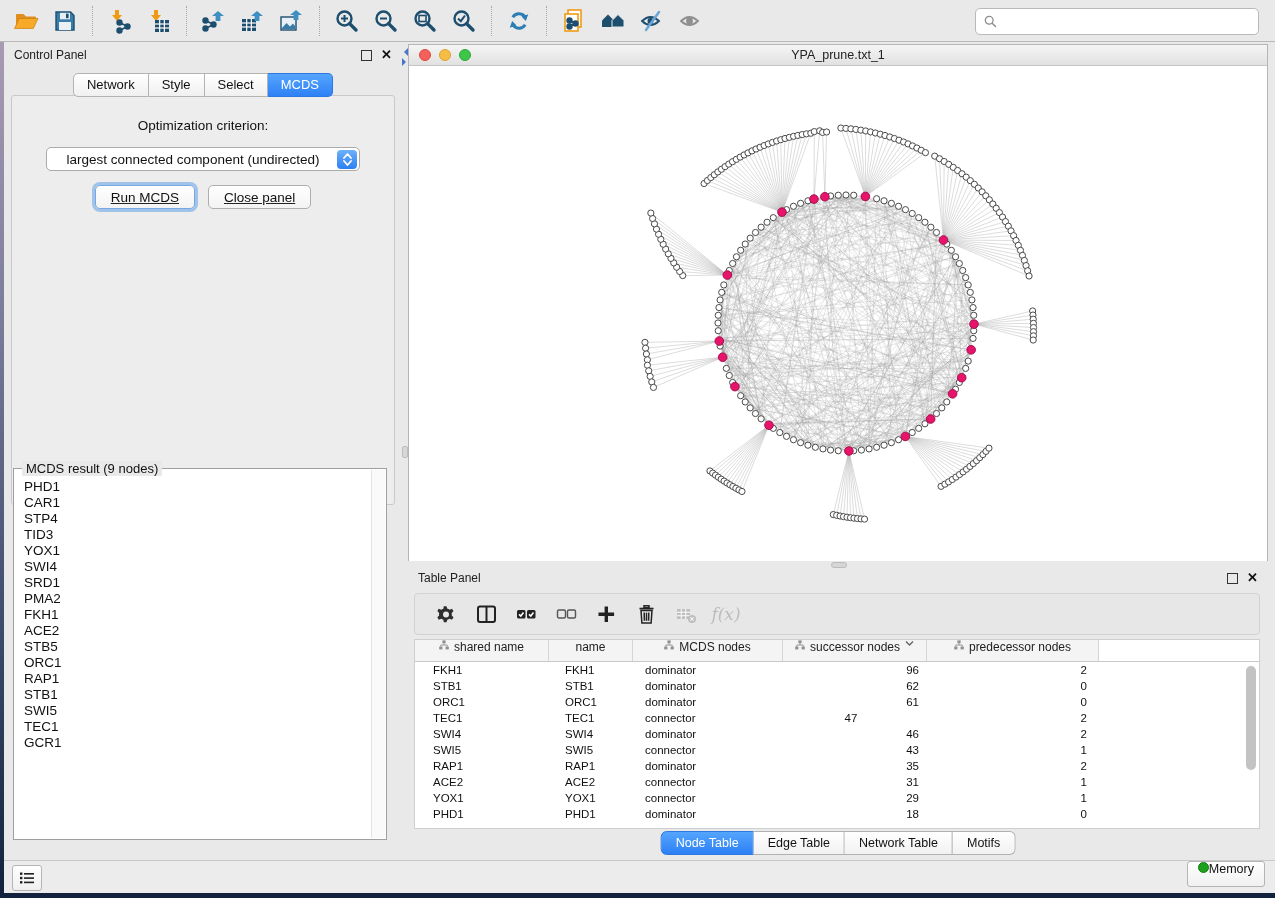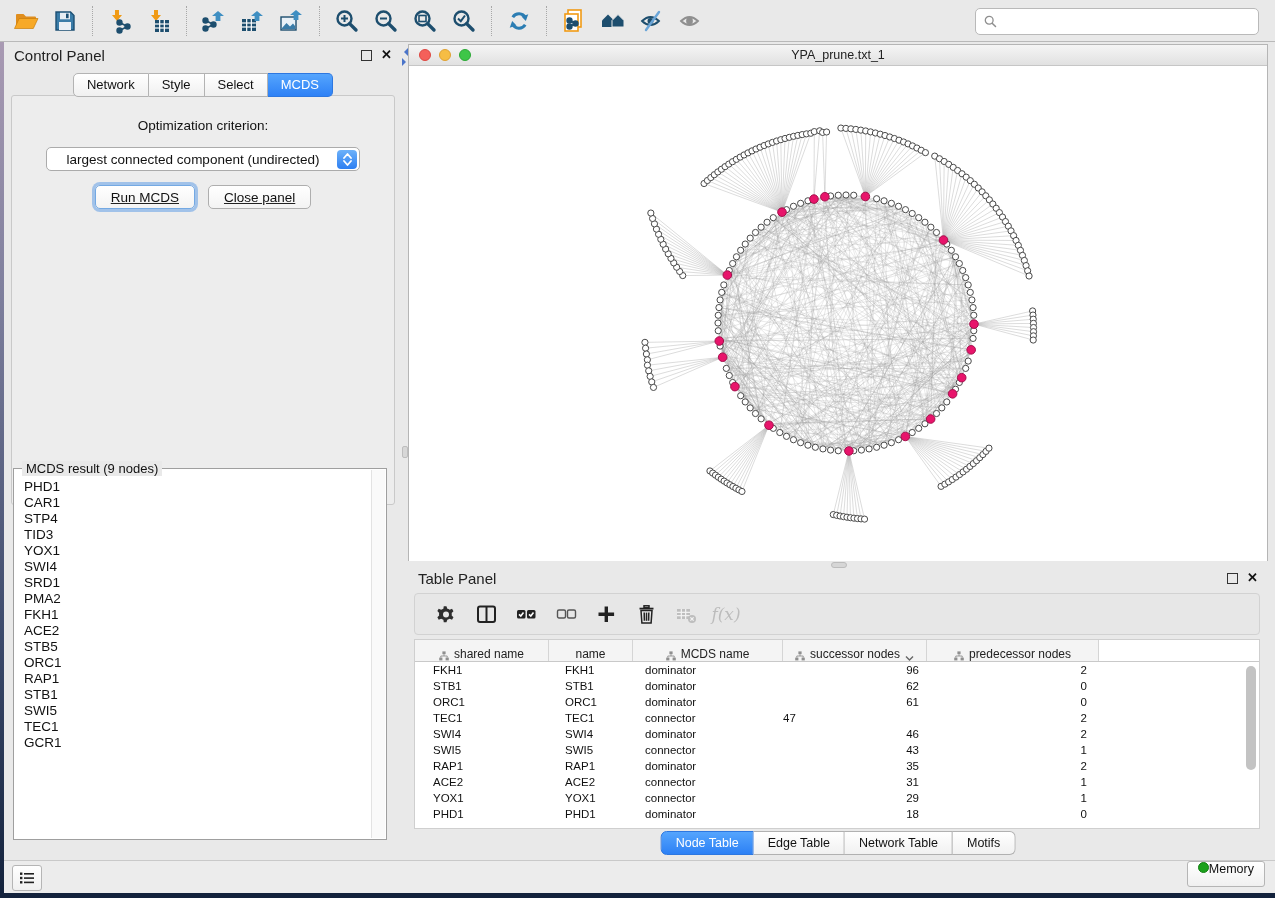--- a/index.html
+++ b/index.html
@@ -17,21 +17,21 @@
   .tbtn svg{width:26px;height:26px;}
   .tb-divider{width:1px;height:30px;margin:0 10px 0 4px;border-left:1px dotted #a8a8a8;flex:0 0 auto;}
   #toolbar-search{position:absolute;right:16px;top:8px;width:282px;height:25px;background:#fff;
     border:1px solid #b9b9b9;border-radius:5px;display:flex;align-items:center;}
   #toolbar-search svg{width:13px;height:13px;margin:0 5px 0 8px;flex:0 0 auto;}
   #toolbar-search input{border:none;outline:none;flex:1;height:20px;font:13px "Liberation Sans",sans-serif;background:transparent;}
 
   
   #control-panel{position:absolute;left:4px;top:42px;width:398px;height:818px;background:#e9e9e9;box-sizing:border-box;}
   .panel-title-row{height:26px;display:flex;align-items:center;padding:0 10px;}
-  .panel-title{font-size:15px;color:#222;}
+  .panel-title{font-size:12px;color:#222;}
   .panel-title-icons{margin-left:auto;display:flex;align-items:center;gap:9px;}
   .float-icon{width:9px;height:9px;border:1.5px solid #333;display:inline-block;}
   .close-icon{font-size:13px;font-weight:bold;color:#111;line-height:10px;}
   #cp-tabs{position:absolute;left:0;top:31px;width:100%;display:flex;justify-content:center;z-index:2;}
   .seg-tab{height:22px;line-height:22px;padding:0 13px;font-size:13px;background:linear-gradient(#ffffff,#f0f0f0);
     border:1px solid #b3b3b3;border-left:none;color:#111;cursor:default;}
   .seg-tab:first-child{border-left:1px solid #b3b3b3;border-radius:5px 0 0 5px;}
   .seg-tab:last-child{border-radius:0 5px 5px 0;}
   .seg-tab.selected{background:linear-gradient(#55a5fd,#2e81f6);color:#fff;border-color:#2d77e0;}
   #cp-inner{position:absolute;left:7px;top:53px;width:382px;height:408px;background:#ededed;
@@ -77,21 +77,21 @@
   #tp-grip{position:absolute;left:423px;top:-3px;width:16px;height:6px;background:#d6d6d6;border:1px solid #bcbcbc;border-radius:3px;box-sizing:border-box;}
   #tp-toolbar{position:absolute;left:6px;top:28px;width:846px;height:42px;background:#e7e7e7;
     border:1px solid #d2d2d2;border-radius:4px;box-sizing:border-box;display:flex;align-items:center;padding-left:14px;}
   .tp-btn{width:34px;height:30px;display:flex;align-items:center;justify-content:center;margin-right:6px;}
   .tp-btn svg{width:21px;height:21px;}
   .tp-btn.disabled{opacity:.55;}
   .fx-label{font-family:"DejaVu Serif",serif;font-style:italic;font-size:17px;color:#9a9a9a;}
   #tp-table{position:absolute;left:6px;top:74px;width:846px;height:190px;background:#fff;
     border:1px solid #cfcfcf;box-sizing:border-box;overflow:hidden;}
   #tp-header{display:flex;height:21px;border-bottom:1px solid #c9c9c9;background:#fff;}
-  .th{background:#f4f4f4;border-right:1px solid #d5d5d5;display:flex;align-items:flex-end;justify-content:center;
+  .th{background:#f4f4f4;border-right:1px solid #d5d5d5;display:flex;align-items:flex-start;justify-content:center;
     gap:5px;font-size:12px;color:#222;box-sizing:border-box;height:21px;}
   .th svg{flex:0 0 auto;}
   .tr{display:flex;height:16px;align-items:center;}
   .td{font-size:11.5px;color:#111;box-sizing:border-box;white-space:nowrap;overflow:hidden;}
   #tp-scroll-thumb{position:absolute;right:3px;top:26px;width:10px;height:104px;background:#c3c3c3;border-radius:5px;}
   #tp-tabs{position:absolute;left:50%;transform:translateX(-50%);top:266px;display:flex;}
   .bottom-tab{height:22px;line-height:22px;padding:0 14px;font-size:12.5px;background:linear-gradient(#ffffff,#f1f1f1);
     border:1px solid #b1b1b1;border-left:none;color:#111;}
   .bottom-tab:first-child{border-left:1px solid #b1b1b1;border-radius:6px 0 0 6px;}
   .bottom-tab:last-child{border-radius:0 6px 6px 0;}
@@ -1388,21 +1388,21 @@
             <svg width="10" height="10" viewBox="0 0 10 10">
               <g fill="#8f8f8f">
  <rect x="3.4" y="0.4" width="3.2" height="2.8"></rect>
                 <rect x="0.2" y="6.6" width="3.2" height="2.8"></rect>
                 <rect x="6.6" y="6.6" width="3.2" height="2.8"></rect>
               </g>
  <g stroke="#8f8f8f" stroke-width="0.9" fill="none">
                 <path d="M5 3.2 V5 M1.8 6.6 V5 H8.2 V6.6"></path>
               </g>
             </svg>
-            <span>MCDS name</span>
+            <span>MCDS nodes</span>
           </div>
           <div class="th" style="width: 144px;">
             <svg width="10" height="10" viewBox="0 0 10 10">
               <g fill="#8f8f8f">
  <rect x="3.4" y="0.4" width="3.2" height="2.8"></rect>
                 <rect x="0.2" y="6.6" width="3.2" height="2.8"></rect>
                 <rect x="6.6" y="6.6" width="3.2" height="2.8"></rect>
               </g>
  <g stroke="#8f8f8f" stroke-width="0.9" fill="none">
                 <path d="M5 3.2 V5 M1.8 6.6 V5 H8.2 V6.6"></path>
@@ -1446,21 +1446,21 @@
             <div class="td" style="width: 134px; padding-left: 18px;">ORC1</div>
             <div class="td" style="width: 84px; padding-left: 16px;">ORC1</div>
             <div class="td" style="width: 150px; padding-left: 12px;">dominator</div>
             <div class="td" style="width: 144px; text-align: right; padding-right: 8px;">61</div>
             <div class="td" style="width: 172px; text-align: right; padding-right: 12px;">0</div>
           </div>
           <div class="tr">
             <div class="td" style="width: 134px; padding-left: 18px;">TEC1</div>
             <div class="td" style="width: 84px; padding-left: 16px;">TEC1</div>
             <div class="td" style="width: 150px; padding-left: 12px;">connector</div>
-            <div class="td" style="width: 144px; text-align: left; padding-right: 8px;">47</div>
+            <div class="td" style="width: 144px; text-align: center; padding-right: 8px;">47</div>
             <div class="td" style="width: 172px; text-align: right; padding-right: 12px;">2</div>
           </div>
           <div class="tr">
             <div class="td" style="width: 134px; padding-left: 18px;">SWI4</div>
             <div class="td" style="width: 84px; padding-left: 16px;">SWI4</div>
             <div class="td" style="width: 150px; padding-left: 12px;">dominator</div>
             <div class="td" style="width: 144px; text-align: right; padding-right: 8px;">46</div>
             <div class="td" style="width: 172px; text-align: right; padding-right: 12px;">2</div>
           </div>
           <div class="tr">

